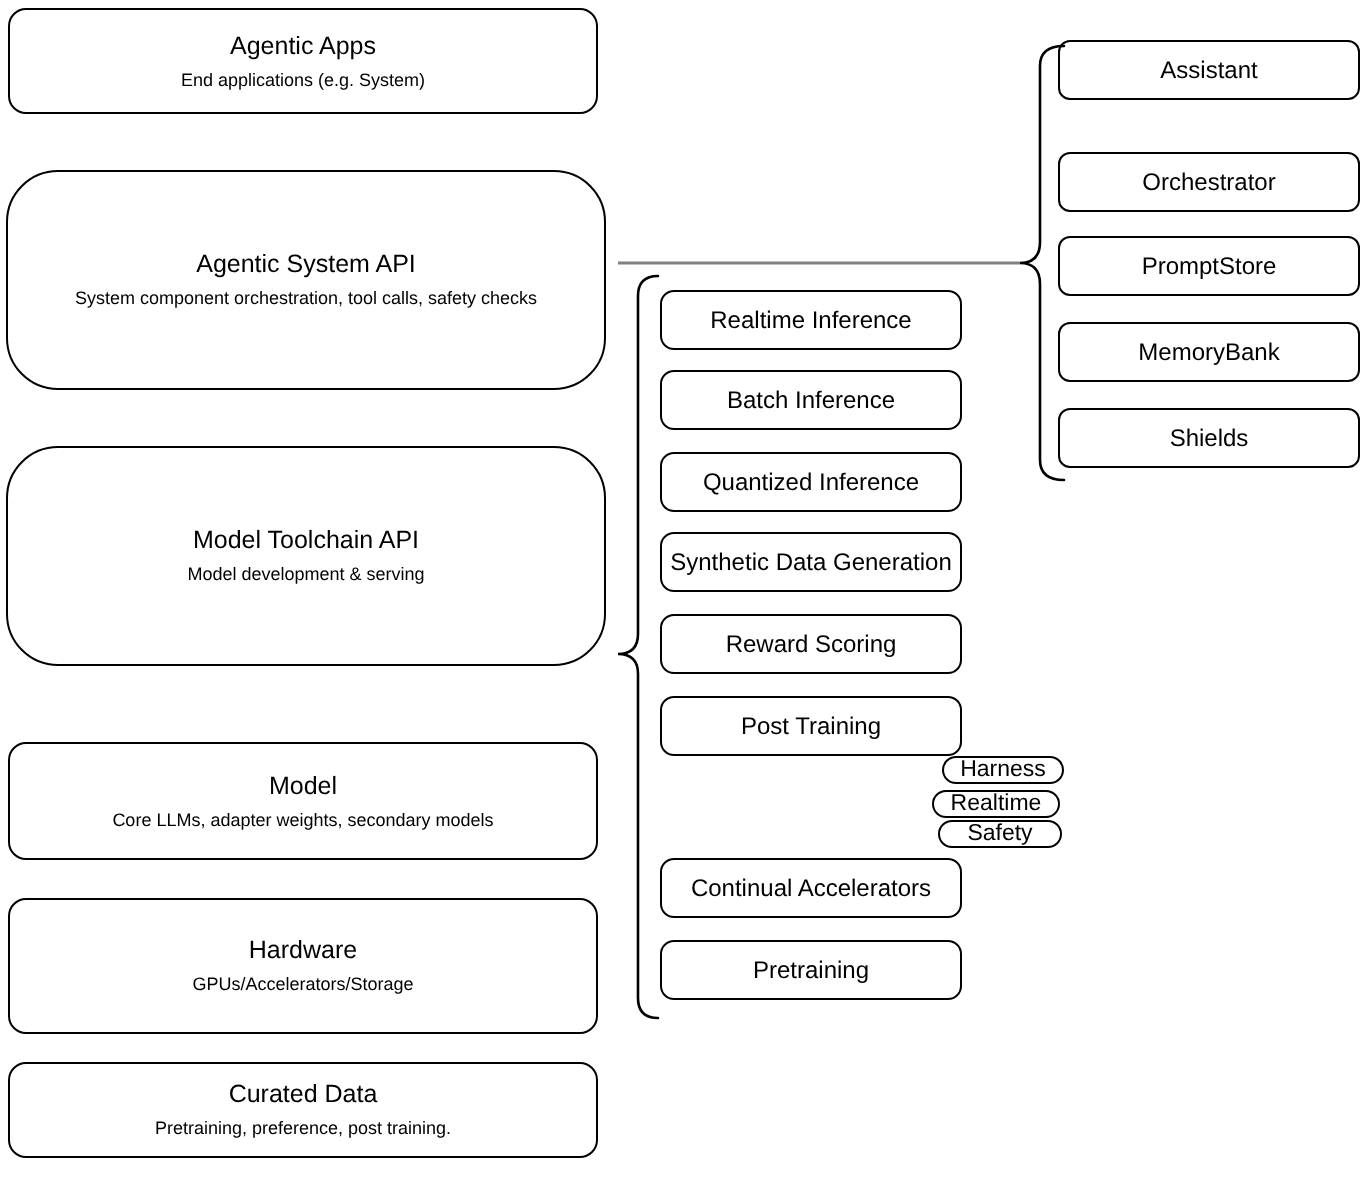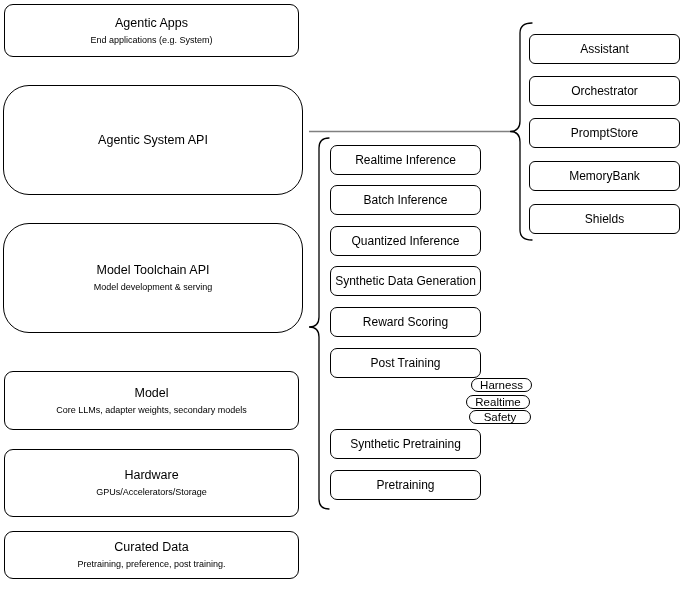--- a/index.html
+++ b/index.html
@@ -110,20 +110,21 @@
     <path d="M 532 23 Q 520 23 520 33 L 520 121 Q 520 131.5 510 131.5 Q 520 131.5 520 142 L 520 230 Q 520 240 532 240" stroke="#000000" stroke-width="1.3" fill="none" stroke-linecap="round"></path>
   </svg>
 
   <div class="node lnode" style="top:4px; height:53px;">
     <div class="title">Agentic Apps</div>
     <div class="sub">End applications (e.g. System)</div>
   </div>
 
   <div class="node lnode big" style="top:85px; height:110px;">
     <div class="title">Agentic System API</div>
+    <div class="sub">System component orchestration, tool calls, safety checks</div>
   </div>
 
   <div class="node lnode big" style="top:223px; height:110px;">
     <div class="title">Model Toolchain API</div>
     <div class="sub">Model development &amp; serving</div>
   </div>
 
   <div class="node lnode" style="top:371px; height:59px;">
     <div class="title">Model</div>
     <div class="sub">Core LLMs, adapter weights, secondary models</div>
@@ -138,26 +139,26 @@
     <div class="title">Curated Data</div>
     <div class="sub">Pretraining, preference, post training.</div>
   </div>
 
   <div class="svc" style="top:145px;">Realtime Inference</div>
   <div class="svc" style="top:185px;">Batch Inference</div>
   <div class="svc" style="top:226px;">Quantized Inference</div>
   <div class="svc" style="top:266px;">Synthetic Data Generation</div>
   <div class="svc" style="top:307px;">Reward Scoring</div>
   <div class="svc" style="top:348px;">Post Training</div>
-  <div class="svc" style="top:429px;">Synthetic Pretraining</div>
+  <div class="svc" style="top:429px;">Continual Accelerators</div>
   <div class="svc" style="top:470px;">Pretraining</div>
 
   <div class="pill" style="left:471px; top:378px; width:61px;">Harness</div>
   <div class="pill" style="left:466px; top:395px; width:64px;">Realtime</div>
   <div class="pill" style="left:469px; top:410px; width:62px;">Safety</div>
 
-  <div class="comp" style="top:34px;">Assistant</div>
+  <div class="comp" style="top:20px;">Assistant</div>
   <div class="comp" style="top:76px;">Orchestrator</div>
   <div class="comp" style="top:118px;">PromptStore</div>
   <div class="comp" style="top:161px;">MemoryBank</div>
   <div class="comp" style="top:204px;">Shields</div>
 
 </div>
 
 </body></html>

